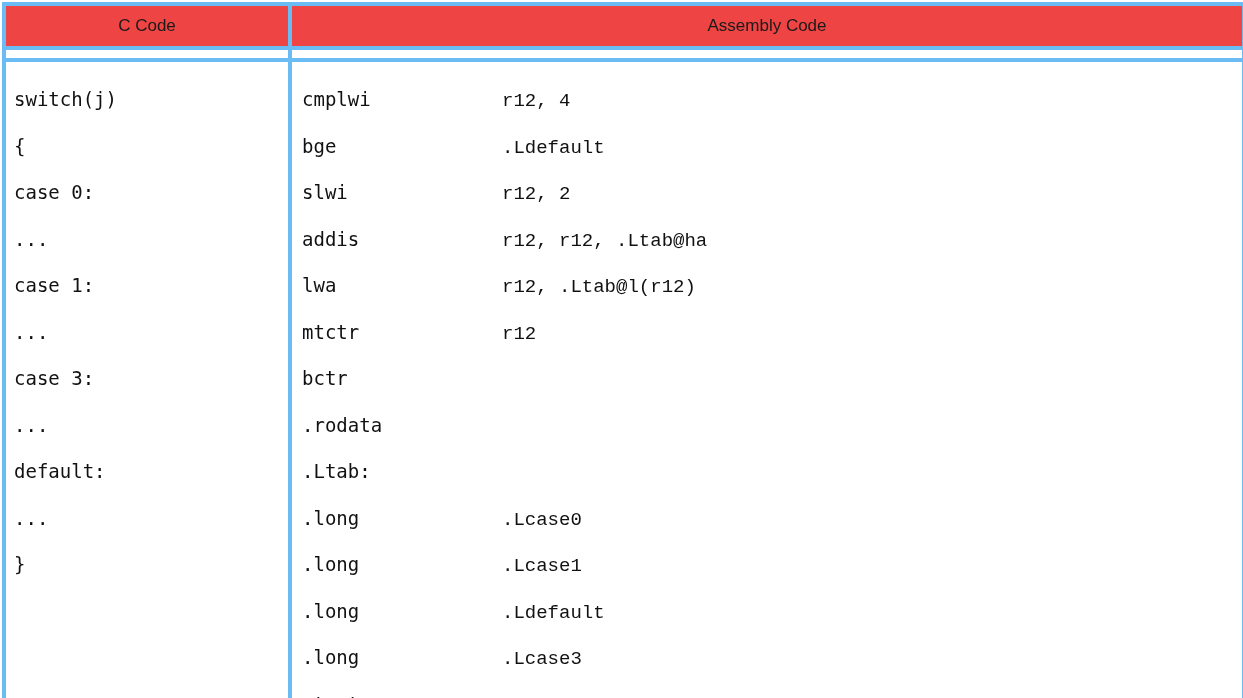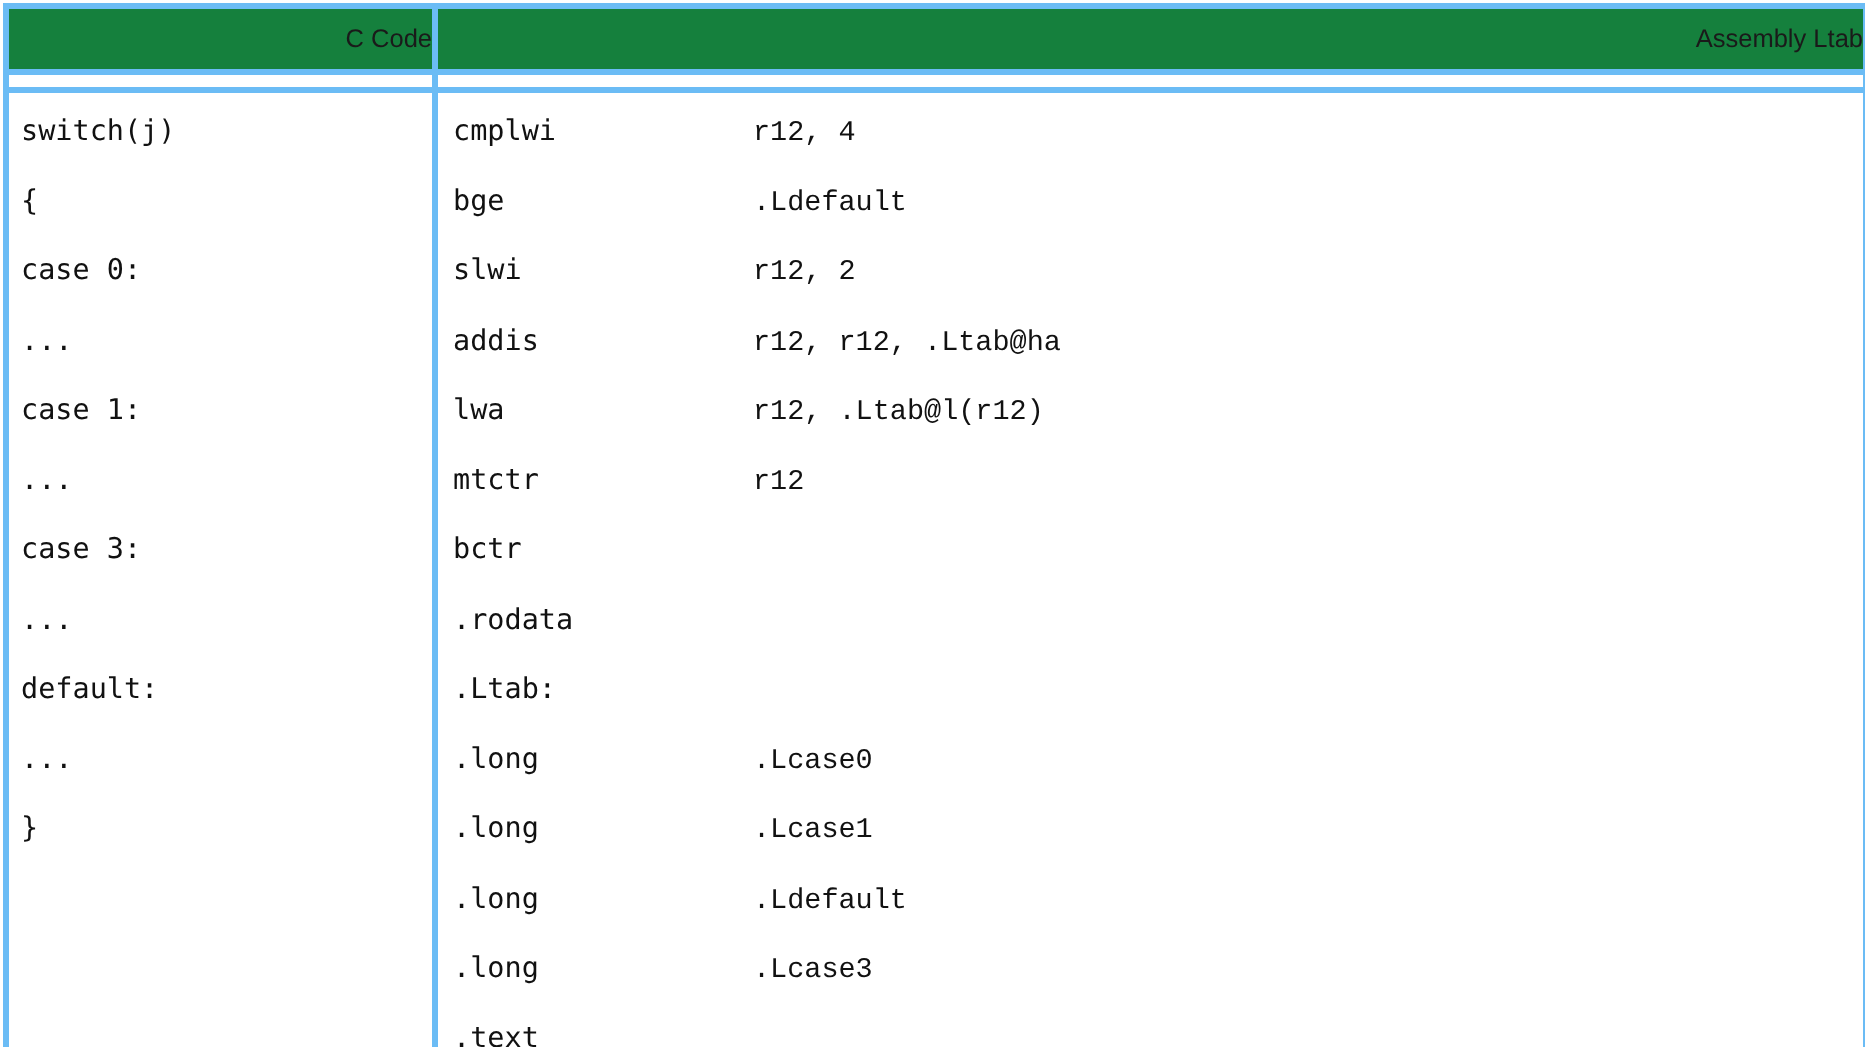--- a/index.html
+++ b/index.html
@@ -34,24 +34,24 @@
   thead th {
     border-top: 4px solid #6BBCF5;
     border-bottom: 4px solid #6BBCF5;
     border-left: 4px solid #6BBCF5;
     border-right: 4px solid #6BBCF5;
     height: 40px;
     padding: 0;
     font-weight: normal;
     font-size: 17px;
     color: #1a1a1a;
-    text-align: right;
+    text-align: center;
     vertical-align: middle;
     font-family: "Liberation Sans", sans-serif;
-    background: #15803d;
+    background: #ef4444;
   }
   thead th.col-c    { width: 282px; }
   thead th.col-asm  { width: 950px; }
 
   
   .double-rule-row td {
     padding: 0;
     height: 8px;
     border-left: 4px solid #6BBCF5;
     border-right: 4px solid #6BBCF5;
@@ -66,21 +66,21 @@
     border-left: 4px solid #6BBCF5;
     border-right: 4px solid #6BBCF5;
     background: #ffffff;
   }
 
   .cell-inner {
     font-family: "DejaVu Sans Mono", "Liberation Mono", monospace;
     font-size: 19px;
     line-height: 46.5px;
     color: #111111;
-    padding-top: 2px;
+    padding-top: 14px;
     white-space: pre;
   }
   .c-cell .cell-inner   { padding-left: 8px; }
   .asm-cell .cell-inner { padding-left: 10px; }
 
   .code-line {
     height: 46.5px;
     display: block;
     white-space: pre;
   }
@@ -102,21 +102,21 @@
   }
 </style>
 </head>
 <body>
 
 <div class="table-wrap">
   <table class="code-table">
     <thead>
       <tr>
         <th class="col-c">C Code</th>
-        <th class="col-asm">Assembly Ltab</th>
+        <th class="col-asm">Assembly Code</th>
       </tr>
     </thead>
     <tbody>
       <tr class="double-rule-row">
         <td></td>
         <td></td>
       </tr>
     </tbody>
     <tbody class="code-body">
       <tr>

